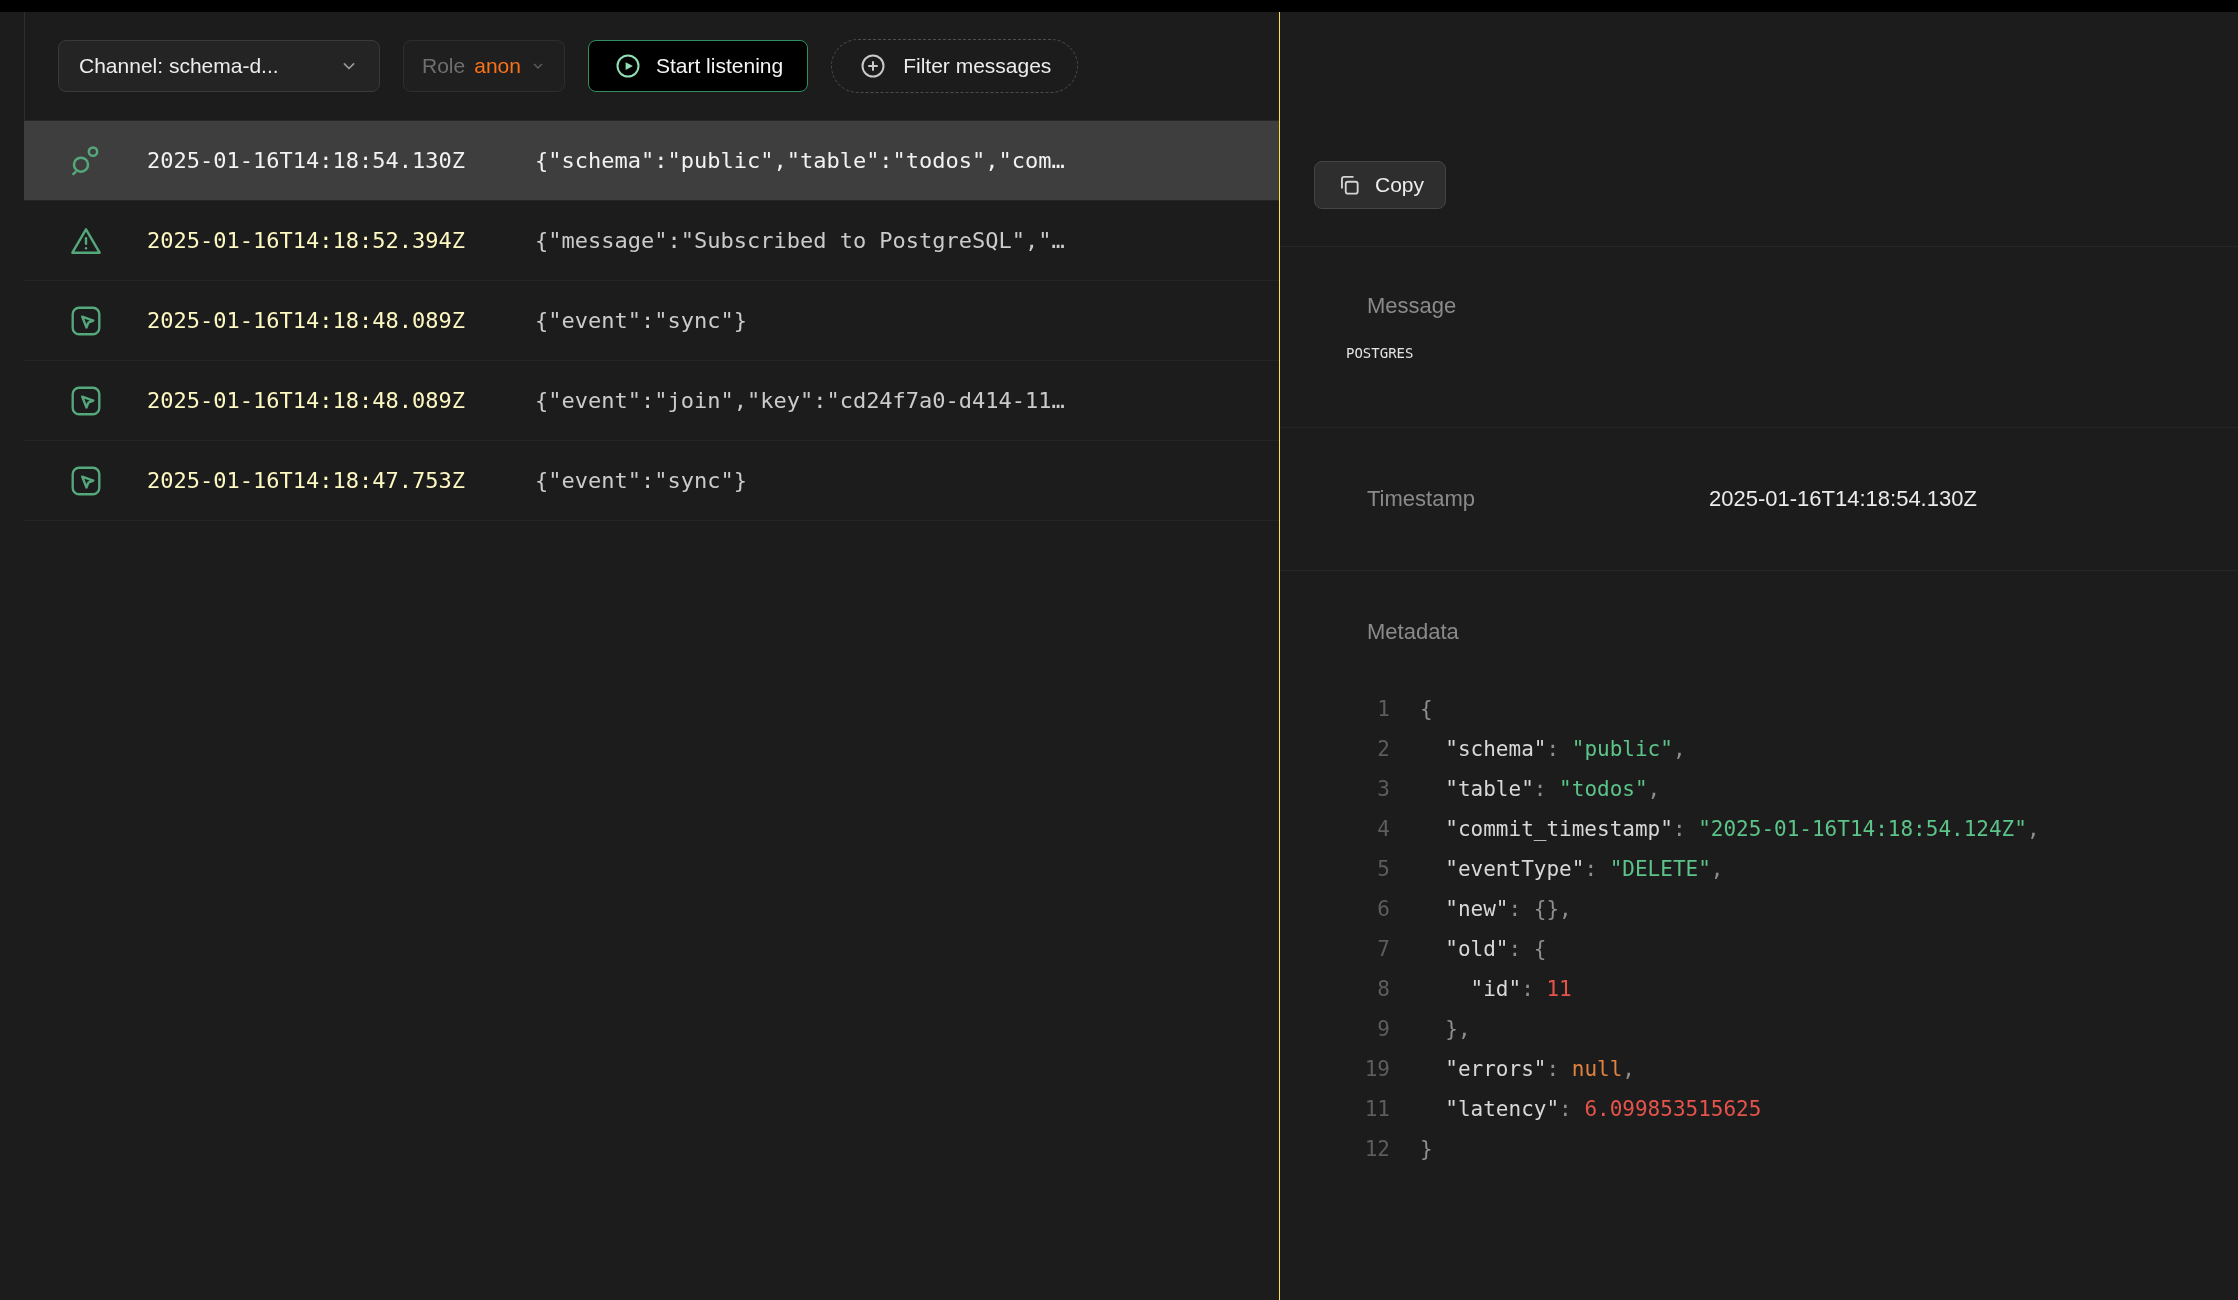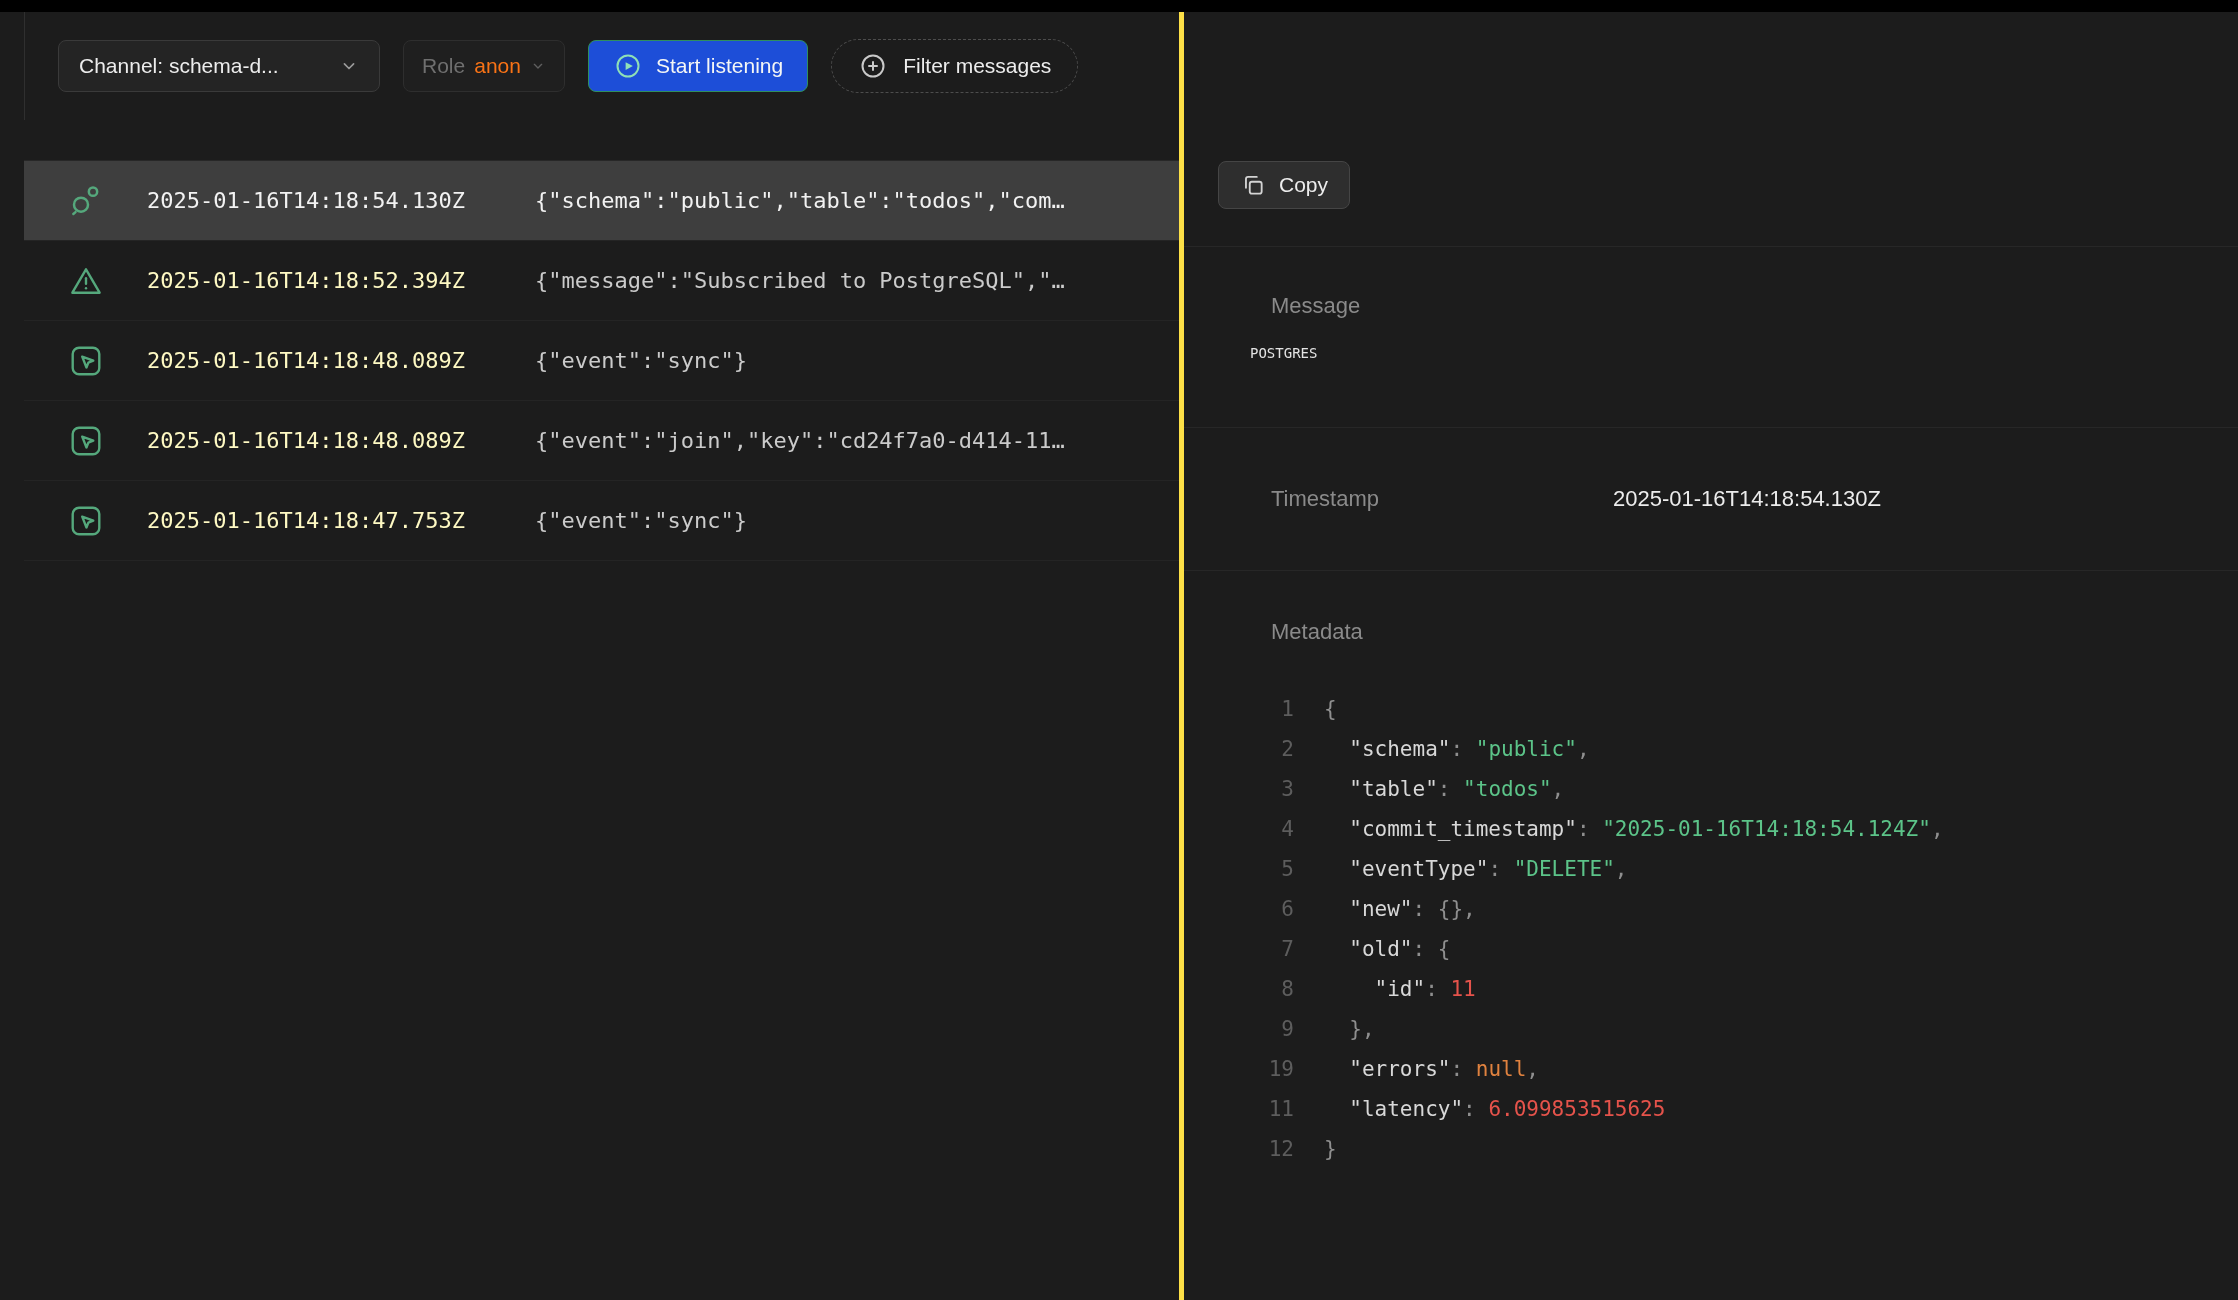--- a/index.html
+++ b/index.html
@@ -6,36 +6,36 @@
   html,body { margin:0; padding:0; }
   body {
     width:2238px; height:1300px; overflow:hidden;
     background:#1c1c1c; color:#ededed;
     font-family:"Liberation Sans", sans-serif;
   }
   .topbar { height:12px; background:#000; }
   .app { display:flex; height:1288px; }
 
   
-  .left-pane { width:1184px; flex:none; border-right:5px solid #fde047; display:flex; flex-direction:column;gap:40px; }
+  .left-pane { width:1280px; flex:none; border-right:1px solid #fde047; display:flex; flex-direction:column; }
   .toolbar {
     height:108px; margin-left:24px; border-left:1px solid #2f2f2f;
     display:flex; align-items:center; gap:23px; padding-left:33px;
   }
   .btn {
     display:inline-flex; align-items:center; height:52px; border-radius:8px;
     font-size:21px; cursor:pointer; white-space:nowrap;
   }
   .btn-channel { min-width:322px; justify-content:space-between; padding:0 20px; gap:16px;
     background:#242424; border:1px solid #3a3a3a; color:#ededed; }
   .btn-role { padding:0 18px; gap:9px; background:#1f1f1f; border:1px solid #2e2e2e; }
   .role-label { color:#6f6f6f; }
   .role-value { color:#f97316; }
   .btn-role .chev { color:#5f5f5f; }
-  .btn-start { padding:0 24px; gap:13px; background:#1d4ed8; border:1px solid #2f8f5e; color:#f4f6f5; }
+  .btn-start { padding:0 24px; gap:13px; background:#000000; border:1px solid #2f8f5e; color:#f4f6f5; }
   .btn-start .play-icon { color:#8fe0b6; display:flex; }
   .btn-filter { height:54px; padding:0 26px; gap:15px; background:transparent;
     border:1px dashed #4d4d4d; border-radius:28px; color:#ededed; }
   .btn-filter .plus-icon { color:#c9c9c9; display:flex; }
   .chev { color:#9a9a9a; display:flex; }
 
   .message-list { margin-left:24px; border-top:1px solid #272727; }
   .row { height:80px; display:flex; align-items:center; padding:0 24px 0 40px;
     border-bottom:1px solid #242424; cursor:pointer; }
   .row.selected { background:#3e3e3e; }

